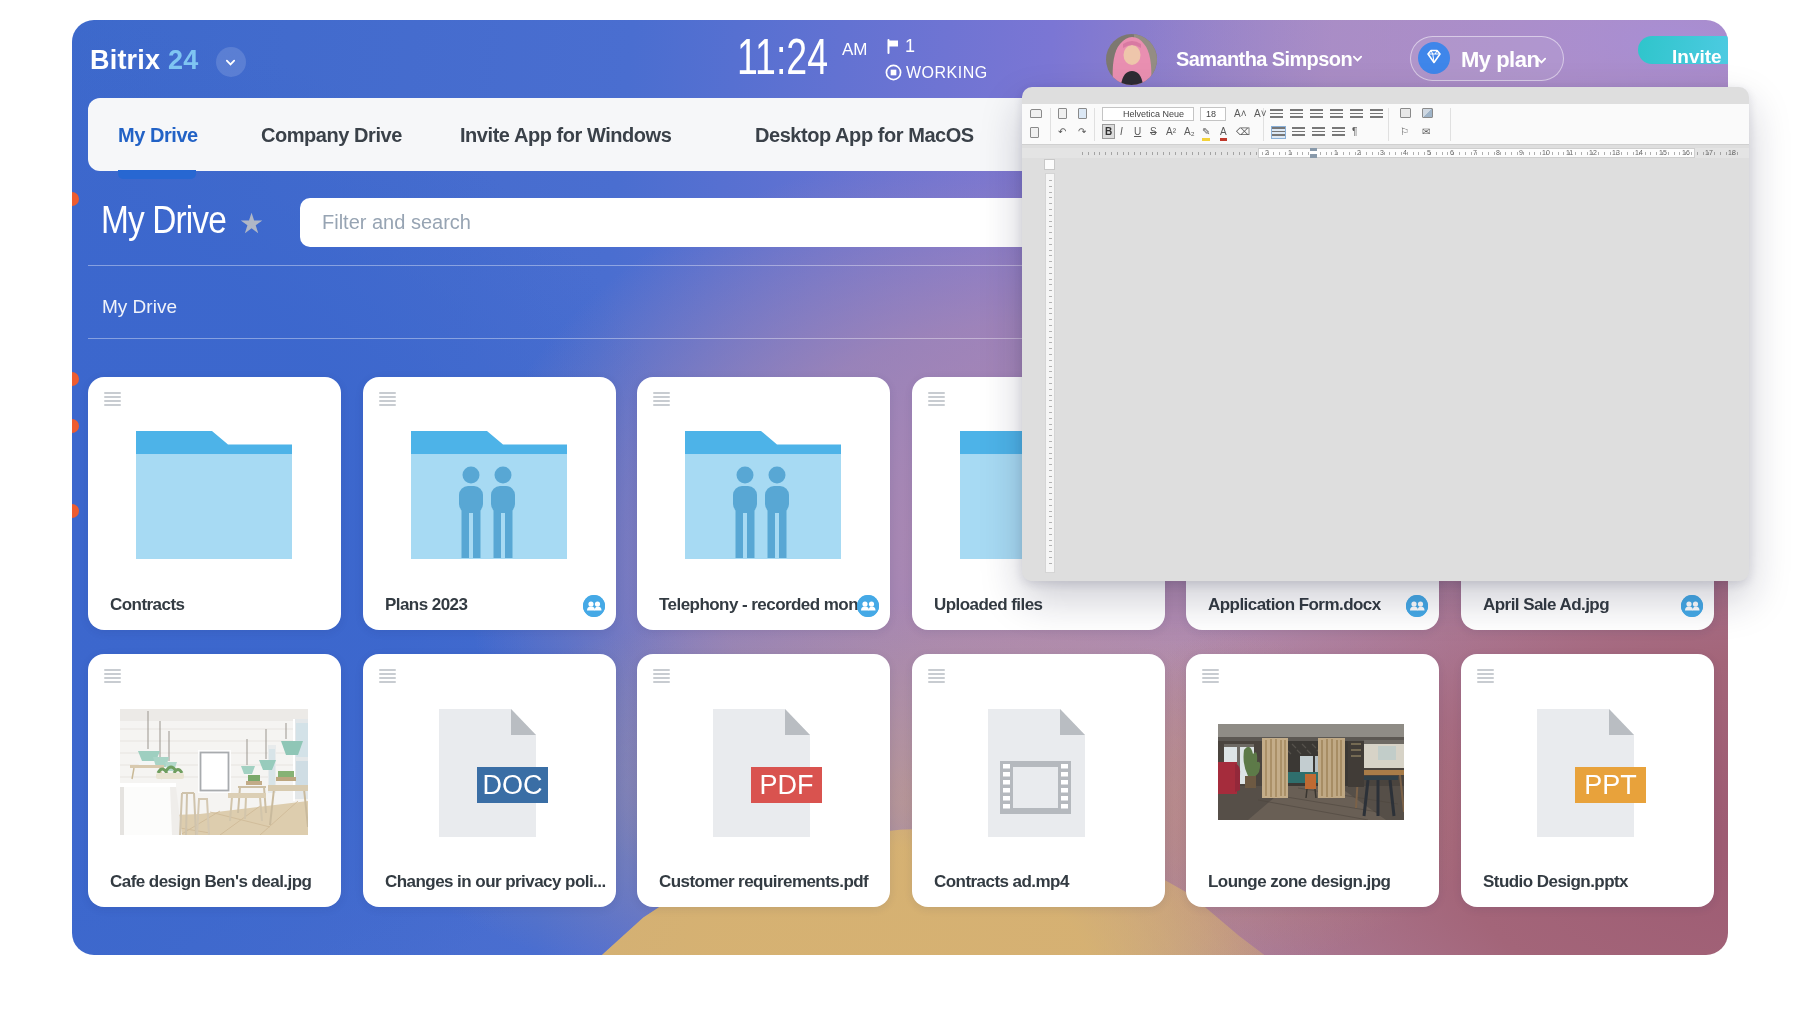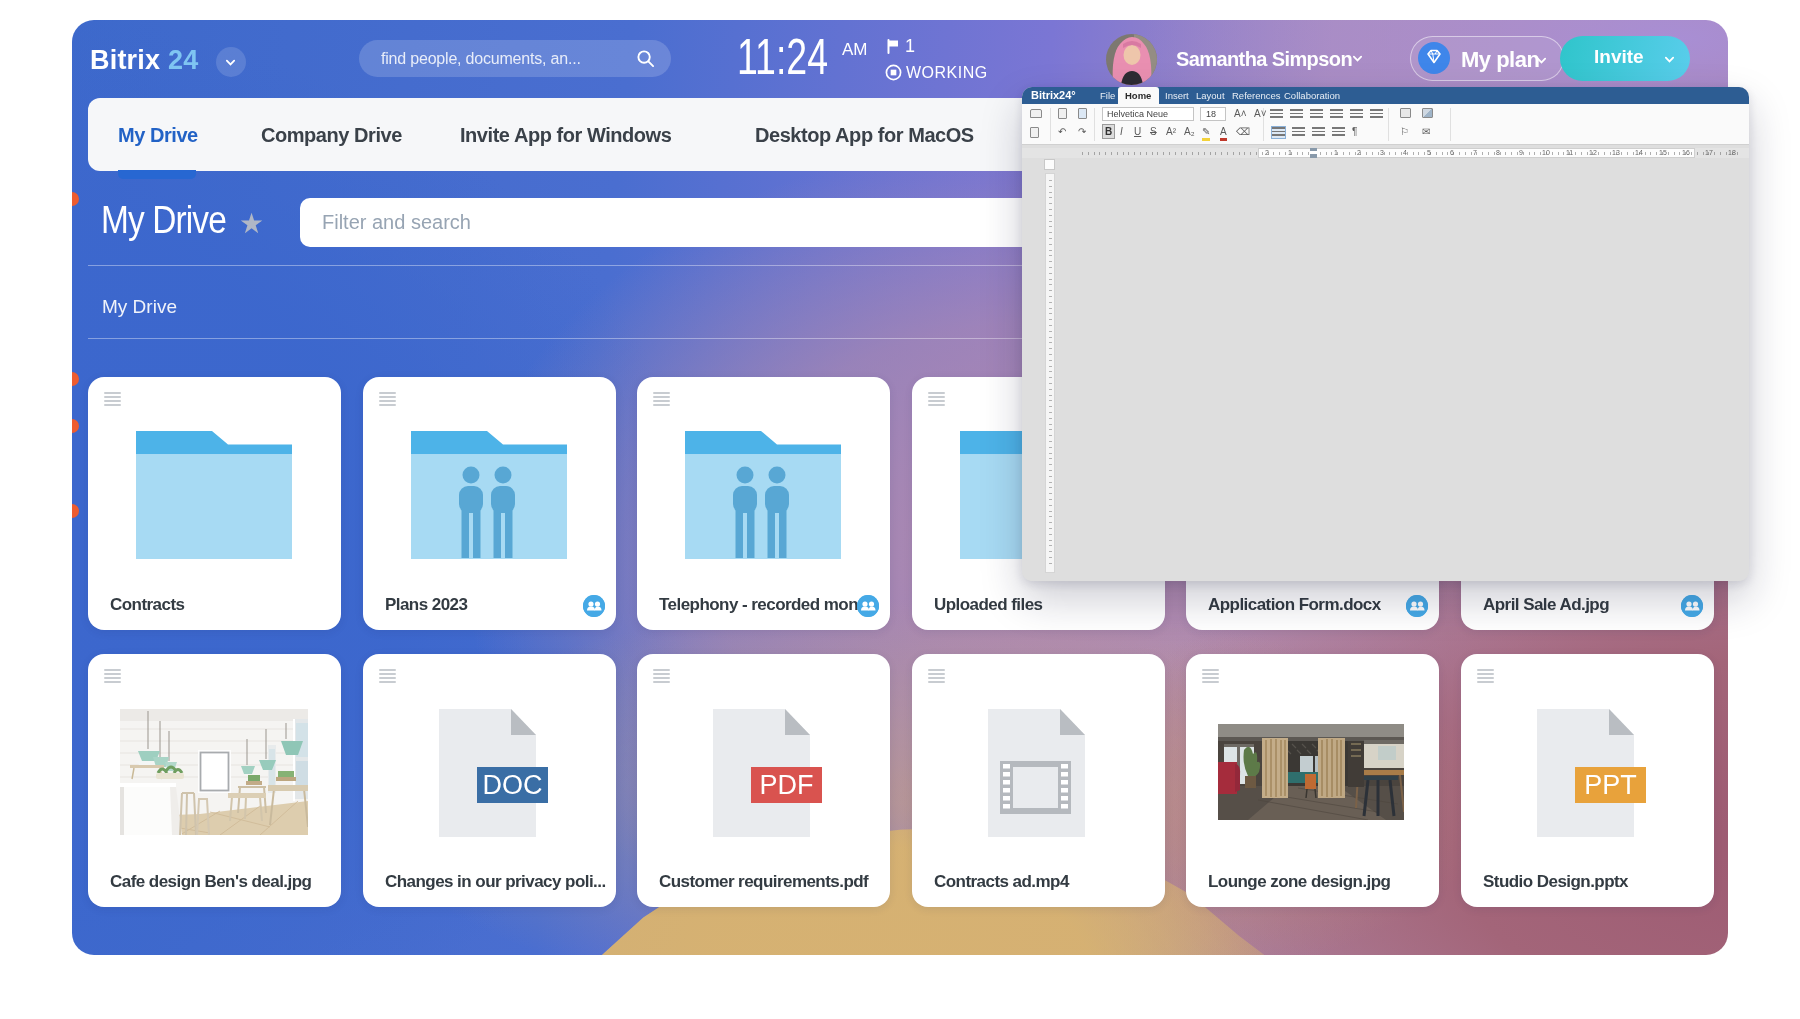--- a/index.html
+++ b/index.html
@@ -35,21 +35,21 @@
     color:rgba(255,255,255,.85); font-size:16px; letter-spacing:-0.2px; line-height:37px; padding-left:22px; }
   #clock { left:665px; top:8px; font-size:50px; line-height:58px; color:#fff; letter-spacing:0px; transform:scaleX(.75); transform-origin:left;}
   #am { left:770px; top:20px; font-size:17px; color:#fff; }
   #flagwrap { left:815px; top:16px; color:#fff; font-size:18px; }
   #working { left:813px; top:44px; color:#fff; font-size:16px; letter-spacing:.5px;}
   #avatar { left:1034px; top:14px; width:51px; height:51px; border-radius:50%; overflow:hidden; }
   #uname { left:1104px; top:28px; font-size:20px; letter-spacing:-0.6px; font-weight:bold; color:#fff; }
   #myplan { left:1338px; top:16px; width:154px; height:45px; border-radius:23px;
     border:1.5px solid rgba(255,255,255,.5); background:rgba(255,255,255,.07); }
   #myplan .txt { position:absolute; left:50px; top:10px; font-size:22px; letter-spacing:-0.5px; font-weight:bold; color:#fff; }
-  #invite { left:1488px; top:16px; width:130px; height:45px; border-radius:23px;
+  #invite { left:1566px; top:16px; width:130px; height:28px; border-radius:23px;
     background:linear-gradient(100deg,#2fc5cb,#59cdeb); }
   #invite .txt { position:absolute; left:34px; top:10px; font-size:19px; font-weight:bold; color:#fff; }
   .chev { position:absolute; width:11px; height:11px; }
 
   
   #navbar { left:16px; top:78px; width:1624px; height:73px; background:#f6f7f9; border-radius:12px; }
   .tab { position:absolute; top:26px; font-size:20px; letter-spacing:-0.45px; font-weight:bold; color:#3a4149; white-space:nowrap; }
   #tab1 { left:30px; color:#2262c6; }
   #underline { left:46px; top:150px; width:78px; height:9px; background:#2767d2; border-radius:0 0 5px 5px; }
 
@@ -77,21 +77,21 @@
   #etitle .mi { position:absolute; top:3px; font-size:9.5px; color:#e8eef5; }
   #hometab { position:absolute; left:96px; top:0; width:41px; height:17px; background:#fafafa; border-radius:3px 3px 0 0; }
   #etool { position:absolute; left:0; top:17px; width:727px; height:41px; background:#fafafa; border-bottom:1px solid #d0d0d0; }
   .ti { position:absolute; font-size:10px; color:#5a5a5a; line-height:13px; }
   .mico { position:absolute; width:12px; height:9px; border:1px solid #8a8a8a; background:#f0f0f0; border-radius:1px; }
   .ti.tb { background:#dcdcdc; border:1px solid #9a9a9a; padding:0 2px; font-weight:bold; color:#333; }
   .tic { position:absolute; width:13px; height:11px; }
   .tic i { display:block; height:1.5px; background:#777; margin-bottom:2.2px; }
   .tic.sel { outline:1px solid #8ab0d8; background:#dce8f5; }
   #fontbox { position:absolute; left:80px; top:3px; width:92px; height:14px; border:1px solid #c4c4c4; background:#fff;
-    font-size:9px; color:#444; line-height:13px; padding-left:4px; }
+    font-size:9px; color:#444; line-height:13px; padding-left:20px; }
   #sizebox { position:absolute; left:178px; top:3px; width:26px; height:14px; border:1px solid #c4c4c4; background:#fff;
     font-size:9px; color:#444; line-height:13px; padding-left:5px; }
   #eruler { position:absolute; left:0; top:61px; width:727px; height:10px; background:#e4e4e4; }
   #rulerwhite { position:absolute; left:236px; top:0; width:437px; height:10px; background:#fdfdfd; border:1px solid #cfcfcf; }
   #rticks { position:absolute; left:60px; top:3.5px; width:660px; height:3px;
     background:repeating-linear-gradient(to right, rgba(110,110,110,.55) 0 1px, transparent 1px 5.8px); }
   .rn { position:absolute; top:1px; font-size:7px; color:#666; line-height:8px; }
   #rmark { position:absolute; left:288px; top:0px; width:7px; height:10px; background:
     linear-gradient(to bottom, #8899aa 0 3px, #fff 3px 6px, #8899aa 6px 10px); }
   #edoc { position:absolute; left:0; top:71px; width:727px; height:423px; background:#dedede; border-radius:0 0 10px 10px; overflow:hidden;}
@@ -117,26 +117,20 @@
   <div class="dot" style="top:172px"></div>
   <div class="dot" style="top:352px"></div>
   <div class="dot" style="top:399px"></div>
   <div class="dot" style="top:484px"></div>
 
   <div class="abs" id="logo">Bitrix <span>24</span></div>
   <div class="abs" id="logochev"></div>
   <svg class="chev" style="left:153px;top:37px;" viewBox="0 0 12 12">
       <path d="M2 4 L6 8 L10 4" stroke="#fff" stroke-width="2" fill="none" stroke-linecap="round"></path>
     </svg>
-  <div class="abs" id="searchpill">find people, documents, an...
-    <svg style="position:absolute;right:16px;top:9px" width="19" height="19" viewBox="0 0 20 20">
-        <circle cx="8.5" cy="8.5" r="6" stroke="#fff" stroke-width="2" fill="none"></circle>
-        <path d="M13 13 L18 18" stroke="#fff" stroke-width="2" stroke-linecap="round"></path>
-      </svg>
-  </div>
   <div class="abs" id="clock">11:24</div>
   <div class="abs" id="am">AM</div>
   <div class="abs" id="flagwrap">
     <svg width="13" height="15" viewBox="0 0 13 15" style="vertical-align:-2px">
         <path d="M1.5 1 V14" stroke="#fff" stroke-width="2" stroke-linecap="round"></path>
         <path d="M2 1.5 H11 V7.5 H2 Z" fill="#fff"></path>
       </svg> 1
   </div>
   <div class="abs" id="working">
     <svg width="17" height="17" viewBox="0 0 18 18" style="vertical-align:-3px;margin-right:4px">
@@ -486,30 +480,20 @@
       <path d="M0 0 H72 L97 26 V128 H0 Z" fill="#e9ebee"></path>
       <path d="M72 0 L97 26 H72 Z" fill="#b9bdc2"></path>
       <rect x="38" y="58" width="71" height="36" fill="#e8a23b"></rect>
       <text x="73.5" y="85" font-size="27" fill="#fff" text-anchor="middle" font-family="Liberation Sans, sans-serif">PPT</text>
     </svg>
     <div class="clabel">Studio Design.pptx</div>
   </div>
 </div>
 
 <div id="editor">
-  <div id="etitle">
-    <div class="logo">Bitrix24°</div>
-    <div id="hometab"></div>
-    <div class="mi" style="left:78px">File</div>
-    <div class="mi" style="left:103px;color:#2b2b2b;font-weight:bold;">Home</div>
-    <div class="mi" style="left:143px">Insert</div>
-    <div class="mi" style="left:174px">Layout</div>
-    <div class="mi" style="left:210px">References</div>
-    <div class="mi" style="left:262px">Collaboration</div>
-  </div>
   <div id="etool">
     <div style="position:absolute;left:28px;top:4px;width:1px;height:33px;background:#e0e0e0"></div>
     <div style="position:absolute;left:72px;top:4px;width:1px;height:33px;background:#e0e0e0"></div>
     <div style="position:absolute;left:241px;top:4px;width:1px;height:33px;background:#e0e0e0"></div>
     <div style="position:absolute;left:366px;top:4px;width:1px;height:33px;background:#e0e0e0"></div>
     <div style="position:absolute;left:428px;top:4px;width:1px;height:33px;background:#e0e0e0"></div>
     <div class="mico" style="left:8px;top:5px;border-radius:2px 2px 0 0"></div>
     <div class="mico" style="left:8px;top:23px;height:11px;width:9px"></div>
     <div class="mico" style="left:36px;top:4px;height:11px;width:9px"></div>
     <div class="mico" style="left:56px;top:4px;height:11px;width:9px;background:#dce8f5"></div>

